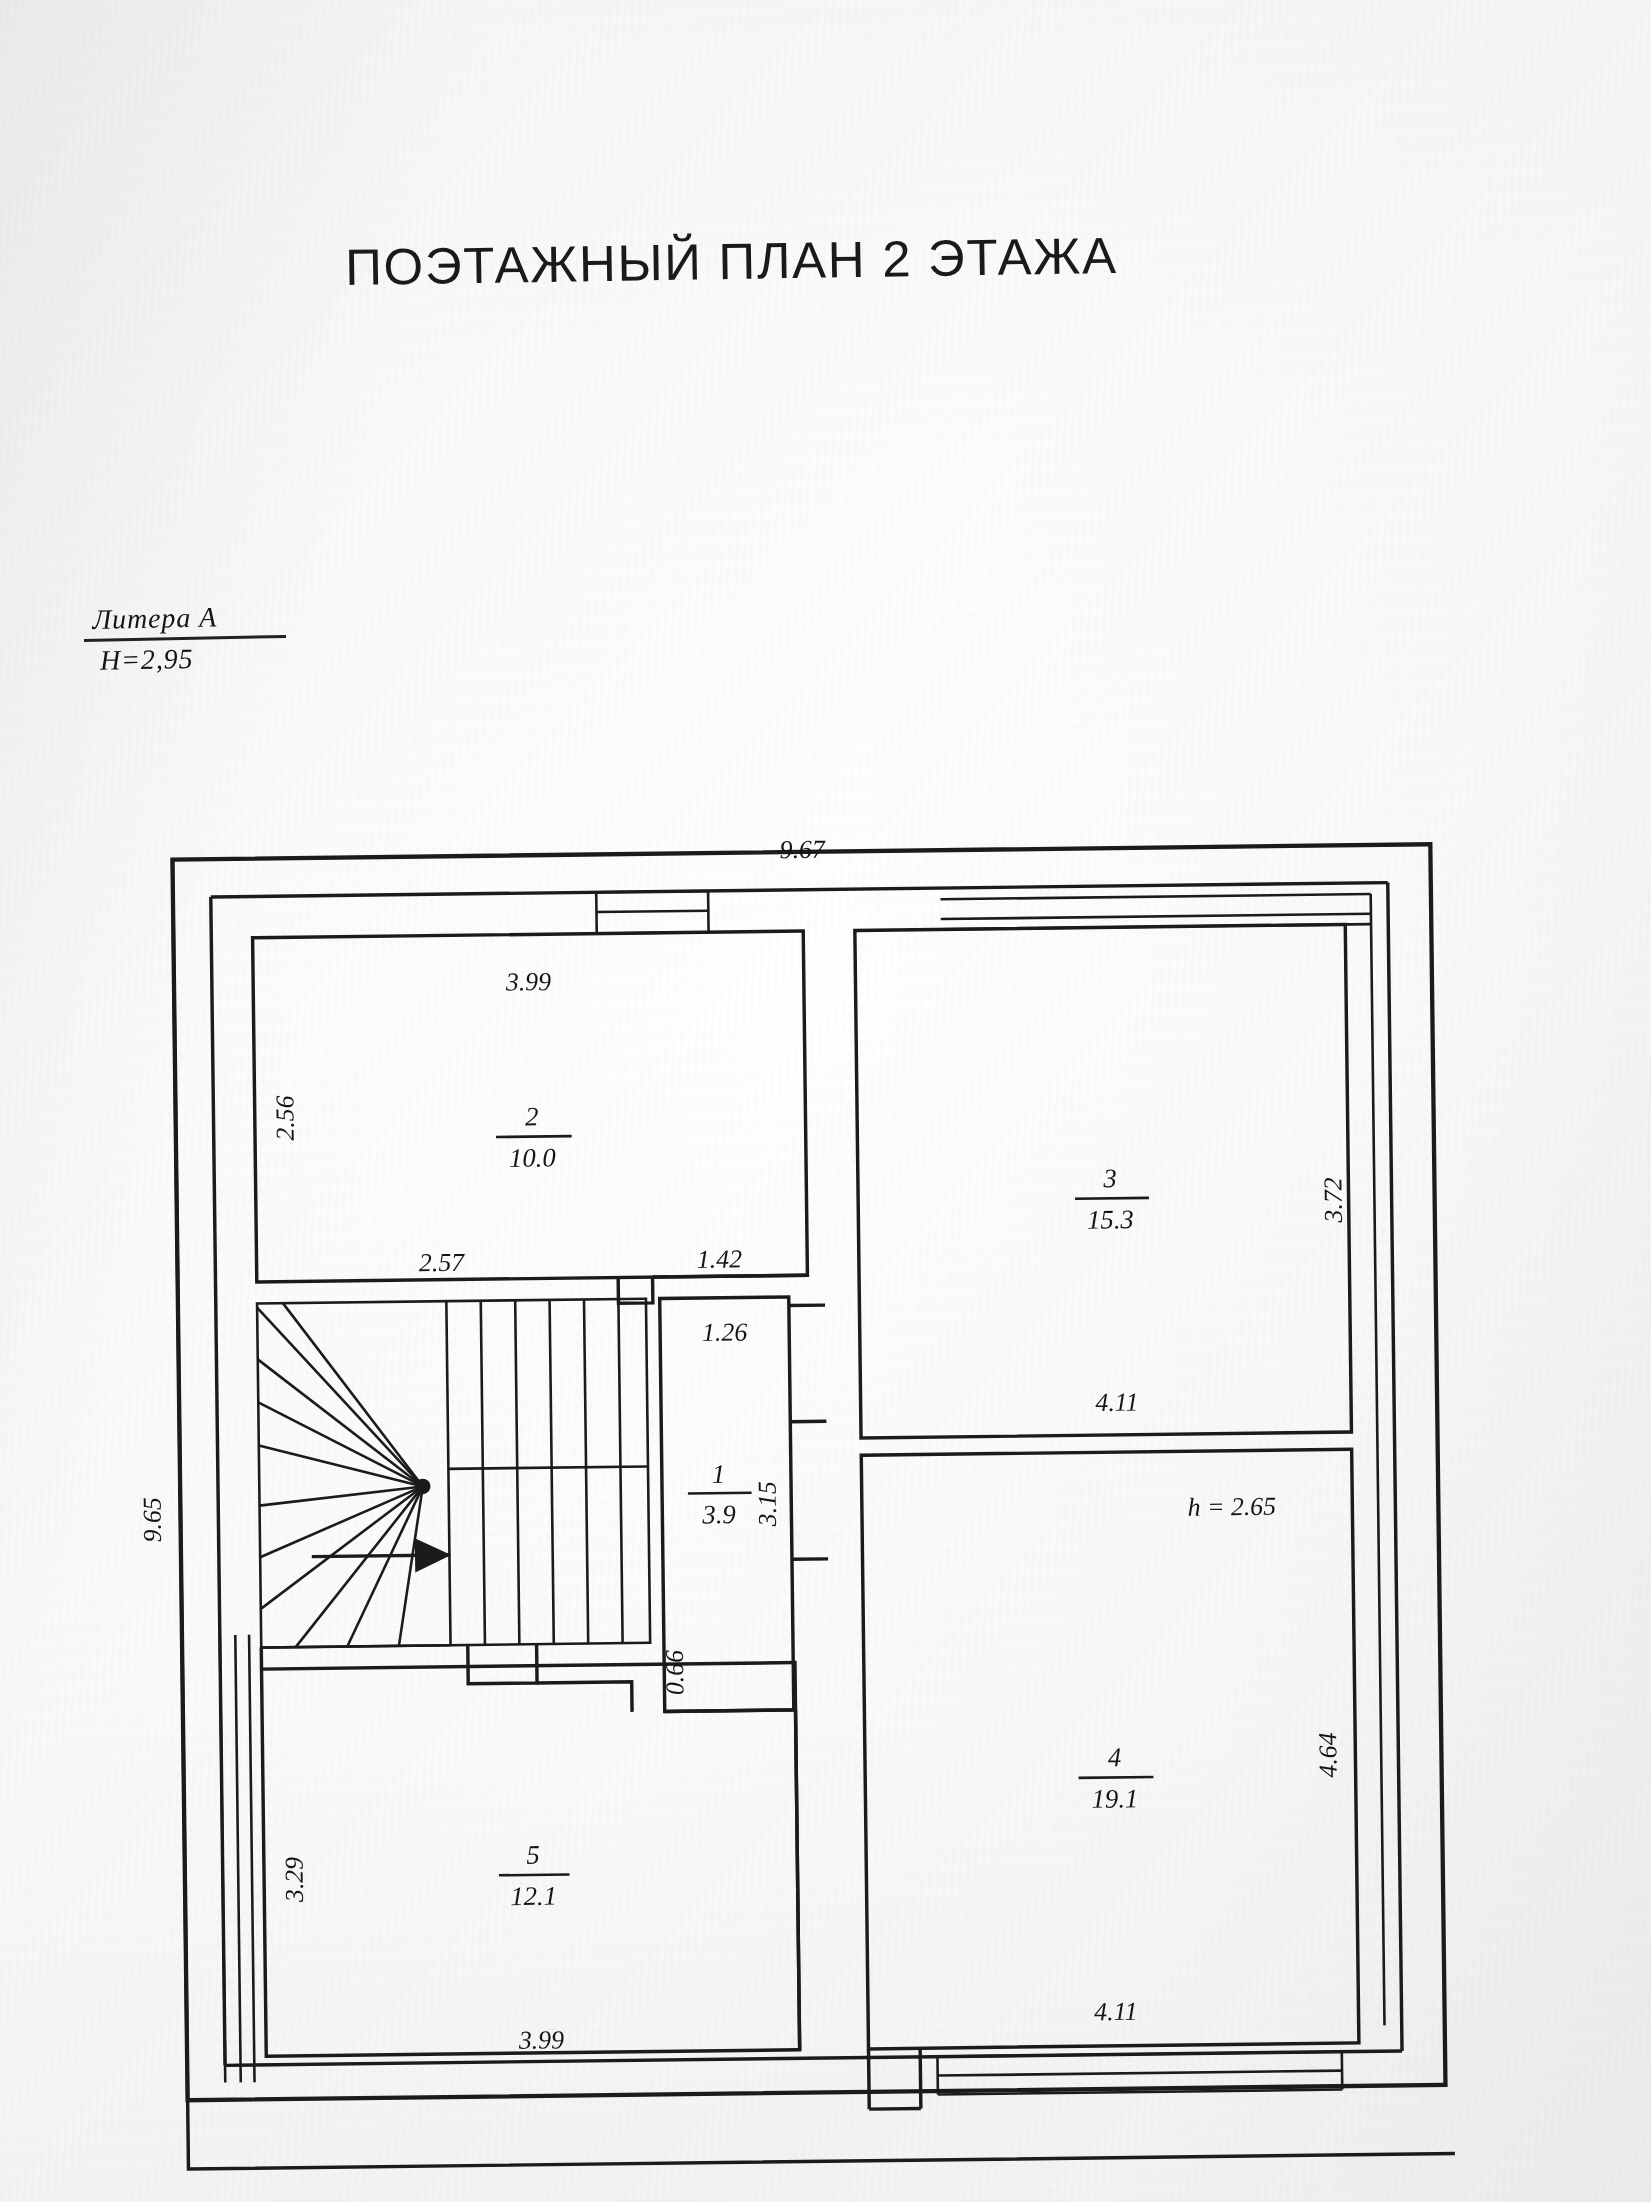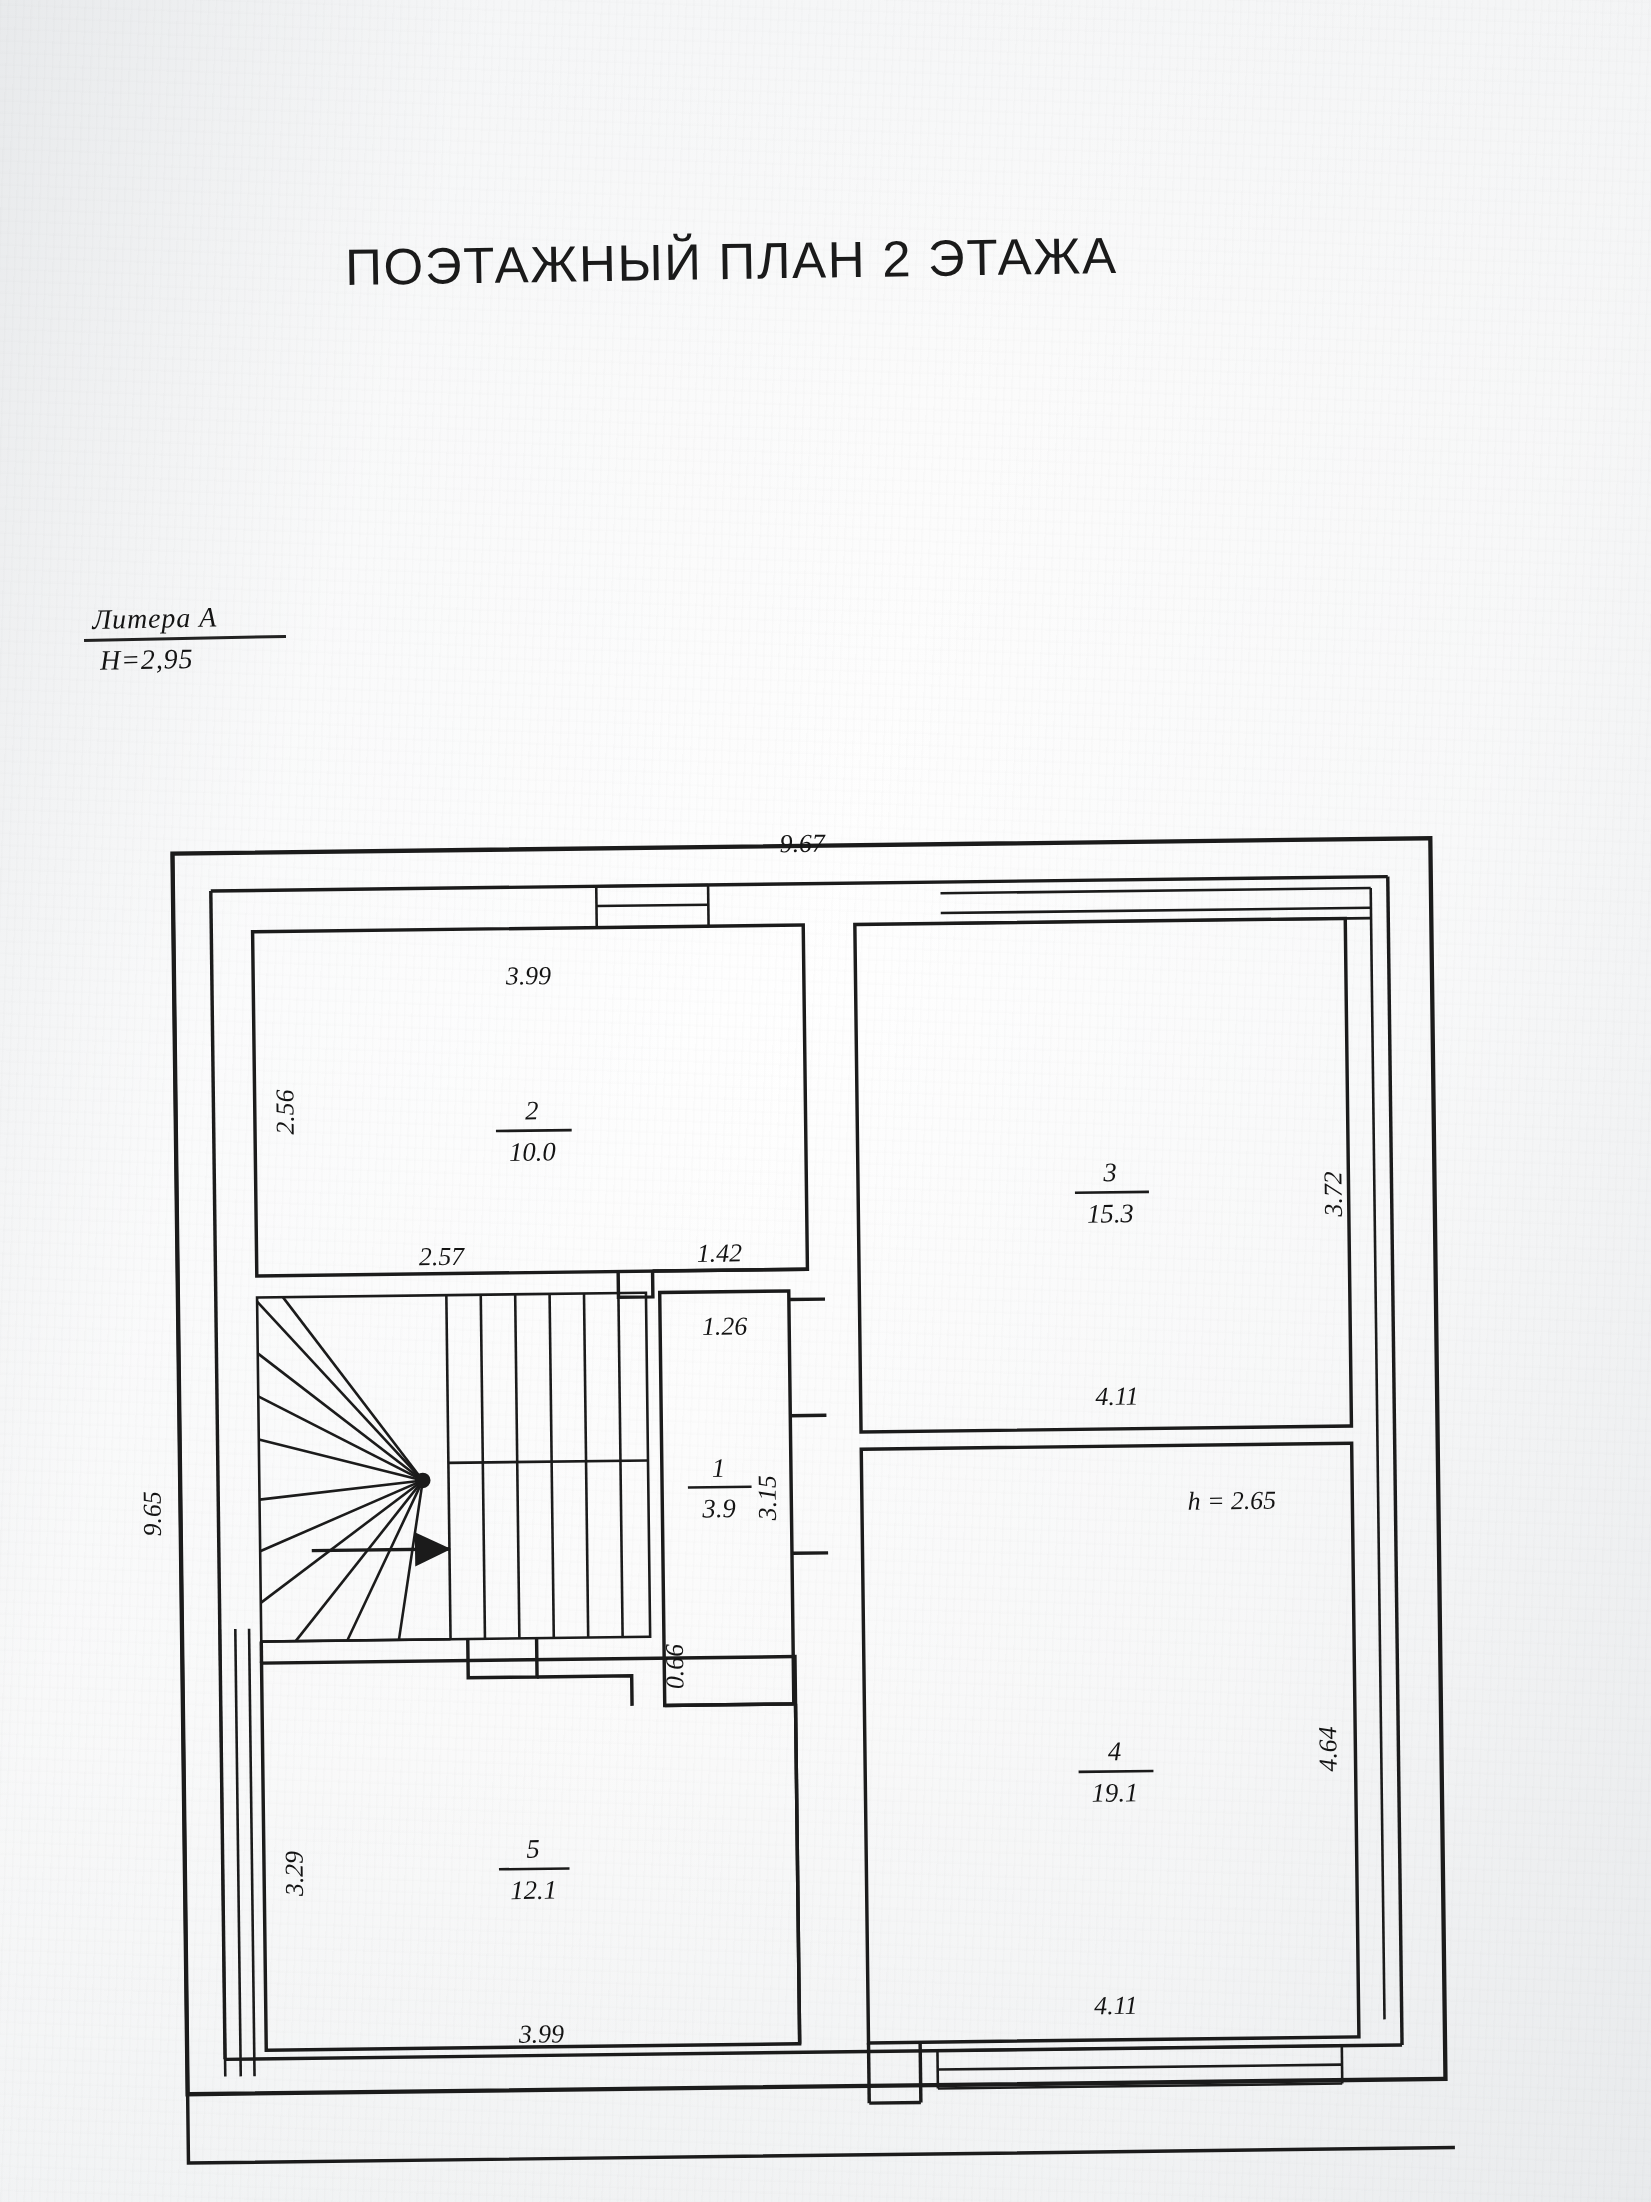--- a/index.html
+++ b/index.html
@@ -66,21 +66,21 @@
   #litera .lit-h {
     font-size: 28px;
     font-style: italic;
     font-family: "Liberation Serif", serif;
     padding-left: 15.5px;
     letter-spacing: 0.9px;
   }
   #planwrap {
     position: absolute;
     left: 0;
-    top: 4px;
+    top: 10px;
     width: 1652px;
     height: 1559px;
   }
   svg text {
     font-family: "Liberation Serif", serif;
     font-style: italic;
     fill: #141414;
   }
   .lbl { font-size: 30px; }
   .room-num { font-size: 31px; }

